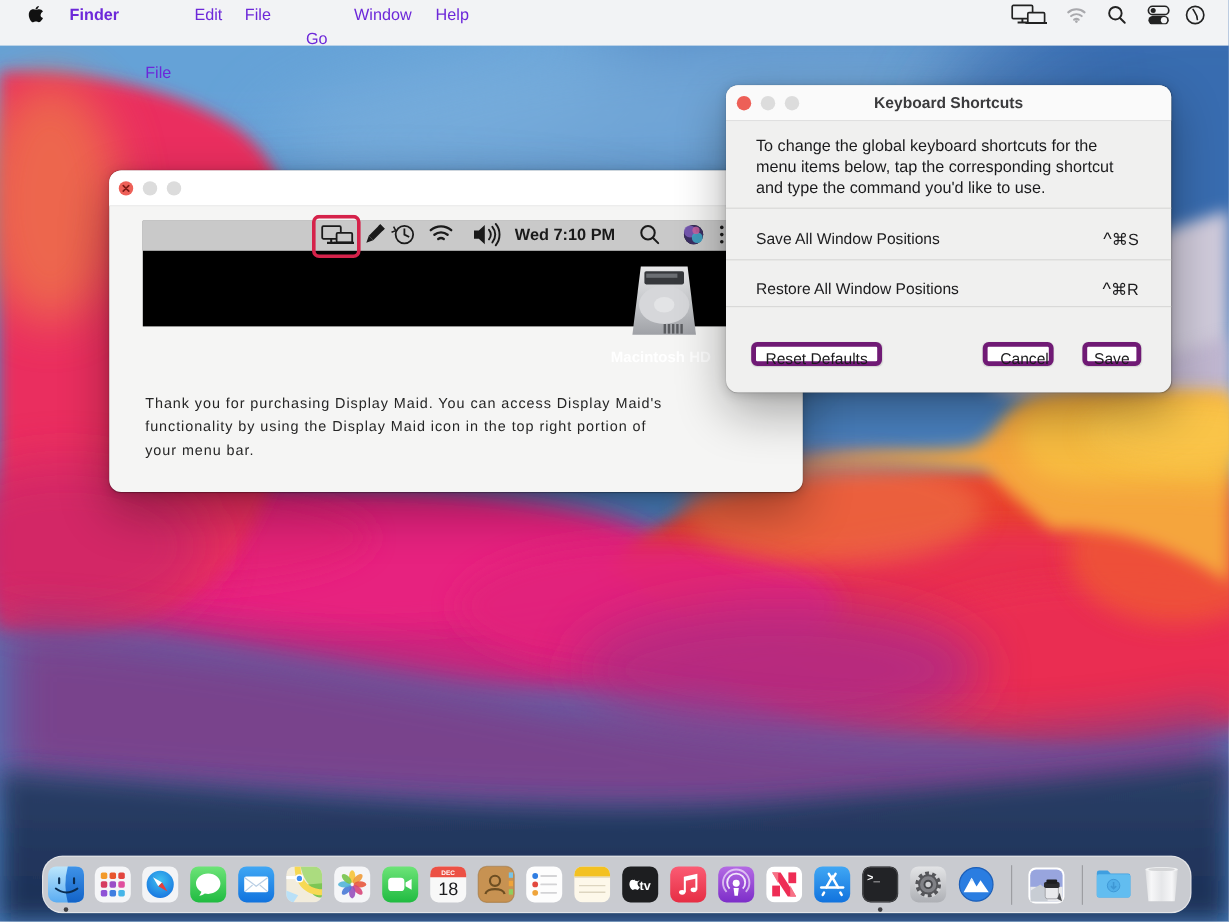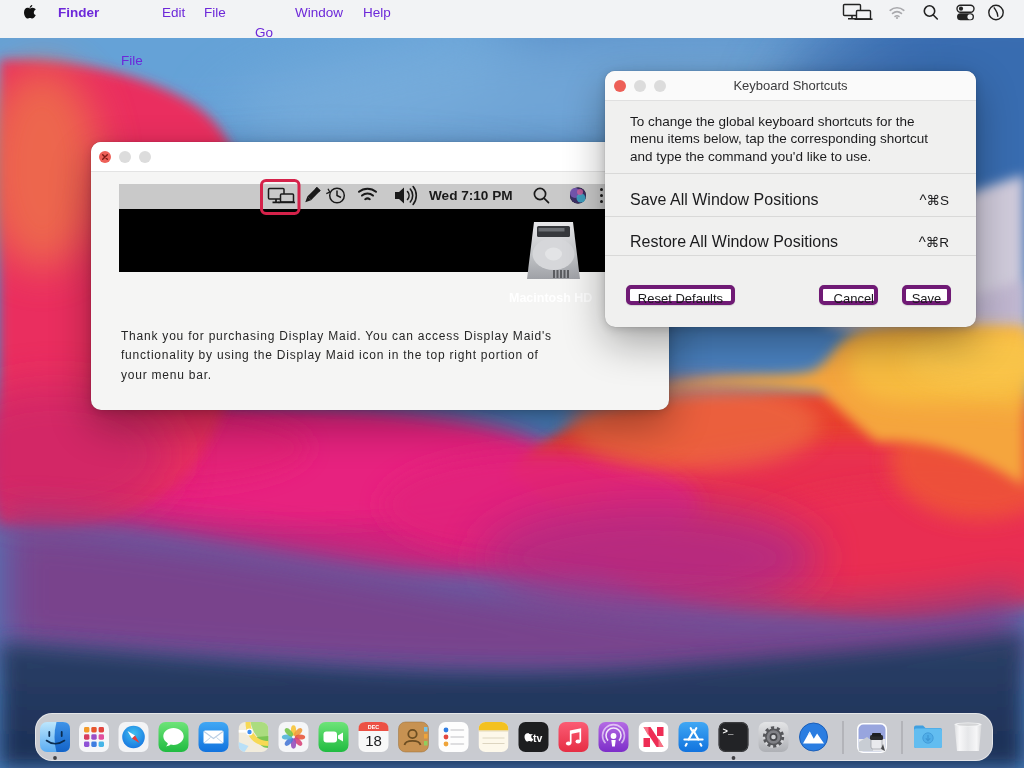--- a/index.html
+++ b/index.html
@@ -12,28 +12,28 @@
   #menubar{left:0;top:0;width:1024px;height:38px;background:#f2f3f5;
     color:#6d28d9;font-size:13.5px;}
   #menubar .mi{position:absolute;top:0;height:25px;line-height:25px;}
   
   .win{border-radius:10px;box-shadow:0 16px 42px rgba(0,0,0,.33),0 2px 10px rgba(0,0,0,.16),0 0 1px rgba(0,0,0,.32);}
   #welcome{left:91px;top:142px;width:578px;height:268px;background:#f5f5f4;}
   #welcome .tbar{position:absolute;left:0;top:0;width:578px;height:29px;background:#fff;
       border-radius:10px 10px 0 0;border-bottom:1px solid #e3e3e3;}
   .tl{position:absolute;width:12px;height:12px;border-radius:50%;top:9px;}
   .ttl{position:absolute;top:0;left:0;right:0;height:29px;line-height:29px;text-align:center;
-      font-weight:normal;font-size:13px;color:#3b3b3d;}
+      font-weight:bold;font-size:13px;color:#3b3b3d;}
   #shot{left:28px;top:42px;width:522px;height:88px;background:#000;}
   #shotbar{left:0px;top:0px;width:522px;height:25px;background:#c9c9c9;}
   #ks{left:605px;top:71px;width:371px;height:256px;background:#f0f0ef;}
   #ks .tbar{position:absolute;left:0;top:0;width:371px;height:29px;background:#fafafa;
       border-radius:10px 10px 0 0;border-bottom:1px solid #e0e0e0;}
   .sep{position:absolute;left:0;width:371px;height:1px;background:#d9d9d8;}
-  .row{position:absolute;left:25px;font-size:16px;color:#1b1b1d;}
+  .row{position:absolute;left:25px;font-size:13px;color:#1b1b1d;}
   .kbd{position:absolute;right:27px;font-size:13.5px;color:#1b1b1d;}
   .btn{position:absolute;height:20px;background:#fff;border:4px solid #701a75;
       border-radius:5px;font-size:13px;color:#1b1b1d;text-align:center;line-height:19px;
       box-sizing:border-box;box-shadow:0 .5px 1px rgba(0,0,0,.12);}
   
   #dock{left:35px;top:713px;width:958px;height:48px;border-radius:17px;
       background:rgba(208,209,213,.96);border:1px solid rgba(255,255,255,.5);
       box-sizing:border-box;}
 </style>
 </head>

